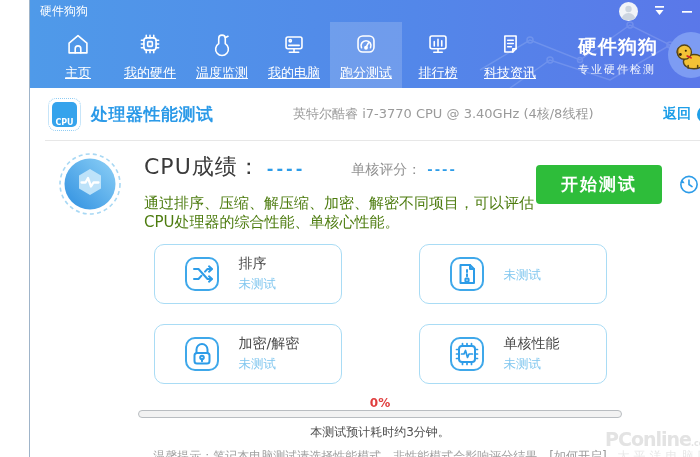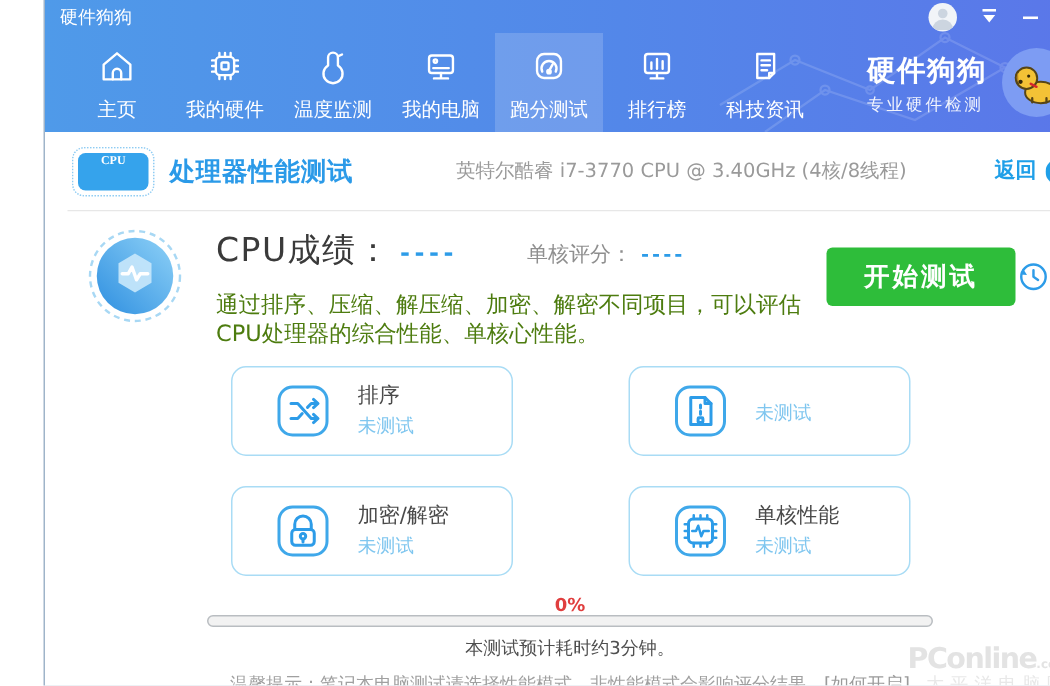--- a/index.html
+++ b/index.html
@@ -10,49 +10,49 @@
   
   .top { background:linear-gradient(90deg,#4f9ae9 0%,#5387e9 55%,#5b76e9 100%); position:relative; flex:0 0 88px; }
   .circuit { position:absolute; right:0; top:0; height:88px; opacity:.14; pointer-events:none; }
   .titlebar { height:22px; display:flex; align-items:center; justify-content:space-between; padding:0 10px; position:relative; z-index:2; }
   .win-title { color:#fff; font-size:12px; }
   .tb-controls { display:flex; align-items:center; gap:15px; }
   .avatar { width:19px; height:19px; border-radius:50%; background:#f1f4f8; overflow:hidden; position:relative; }
   .tb-btn { display:flex; align-items:center; justify-content:center; cursor:default; }
 
   .nav { height:66px; display:flex; align-items:stretch; padding-left:12px; position:relative; z-index:2; }
-  .nav-item { width:72px; display:flex; flex-direction:column; align-items:center; justify-content:center; gap:5px; color:#fff; font-size:13px; }
+  .nav-item { width:72px; display:flex; flex-direction:column; align-items:center; justify-content:center; gap:5px; color:#fff; font-size:13px;text-decoration:underline; }
   .nav-item.active { background:rgba(255,255,255,.17); }
   .nav-item svg { display:block; }
   .brand { margin-left:auto; display:flex; align-items:center; gap:10px; padding-right:16px; color:#fff; }
   .brand-txt { text-align:left; }
   .brand-title { font-size:19px; font-weight:bold; letter-spacing:1px; }
   .brand-sub { font-size:11px; opacity:.92; letter-spacing:2px; margin-top:2px; }
   .dog-logo { width:46px; height:46px; border-radius:50%; background:#7d9cf3; display:flex; align-items:center; justify-content:center; }
 
   
   .subheader { flex:0 0 52px; background:#fff; display:flex; align-items:center; padding:0 16px; }
-  .cpu-badge { width:47px; height:25px; background:#35a3ec; border-radius:5px; color:#fff; font-size:8px; font-weight:bold; display:flex; align-items:flex-start; justify-content:center; position:relative; margin-left:6px;font-family:Liberation Serif, serif; }
+  .cpu-badge { width:25px; height:25px; background:#35a3ec; border-radius:5px; color:#fff; font-size:8px; font-weight:bold; display:flex; align-items:flex-end; justify-content:center; position:relative; margin-left:6px; }
   .cpu-badge::before { content:""; position:absolute; inset:-4px; border:1.6px dotted #8fccf3; border-radius:8px; }
   .sub-title { color:#2b9ae8; font-size:17px; font-weight:bold; margin-left:14px; letter-spacing:.5px; }
   .cpu-model { flex:1; text-align:center; color:#9a9a9a; font-size:13px; padding-left:10px; }
   .back { display:flex; align-items:center; gap:6px; color:#1f9fe8; font-size:14px; font-weight:bold; }
   .divider { height:1px; background:#e7e7e7; margin:0 15px; flex:0 0 1px; }
 
   
   .main { flex:1; position:relative; background:#fff; }
   .score-row { display:flex; align-items:flex-start; padding:11px 30px 0 28px; }
   .score-text { margin-left:22px; flex:1; }
   .score-line { display:flex; align-items:baseline; }
   .score-label { font-size:22px; color:#3a3a3a; letter-spacing:1px; }
   .score-value { font-size:16px; font-weight:bold; color:#2d9ce8; letter-spacing:3px; margin-left:6px; }
   .single-label { font-size:14px; color:#8f8f8f; margin-left:46px; }
   .single-value { font-size:13px; font-weight:bold; color:#2d9ce8; letter-spacing:2px; margin-left:6px; }
   .score-desc { font-size:15px; color:#4d7c0f; margin-top:12px; }
-  .start-area { display:flex; align-items:center; margin-top:13px; }
+  .start-area { display:flex; align-items:center; gap:15px; margin-top:13px; }
   .start-btn { background:#2ebd3a; color:#fff; font-size:17px; font-weight:bold; border:none; border-radius:4px; padding:8px 25px; letter-spacing:2px; font-family:inherit; }
 
   .cards { display:grid; grid-template-columns:188px 188px; column-gap:77px; row-gap:20px; justify-content:center; margin-top:12px; }
   .card { border:1px solid #a9dcf5; border-radius:10px; height:60px; display:flex; align-items:center; padding-left:27px; gap:17px; background:#fff; }
   .card-name { font-size:14px; color:#4a4a4a; }
   .card-status { font-size:12.5px; color:#7fc6ef; margin-top:3px; }
 
   .progress-sec { width:484px; margin:13px auto 0; text-align:center; }
   .progress-pct { color:#e03e3e; font-size:12px; font-weight:bold; line-height:12px; }
   .progress-track { height:8px; margin-top:1px; background:#f2f2f2; border:1px solid #b9bdc1; border-radius:5px; overflow:hidden; }

